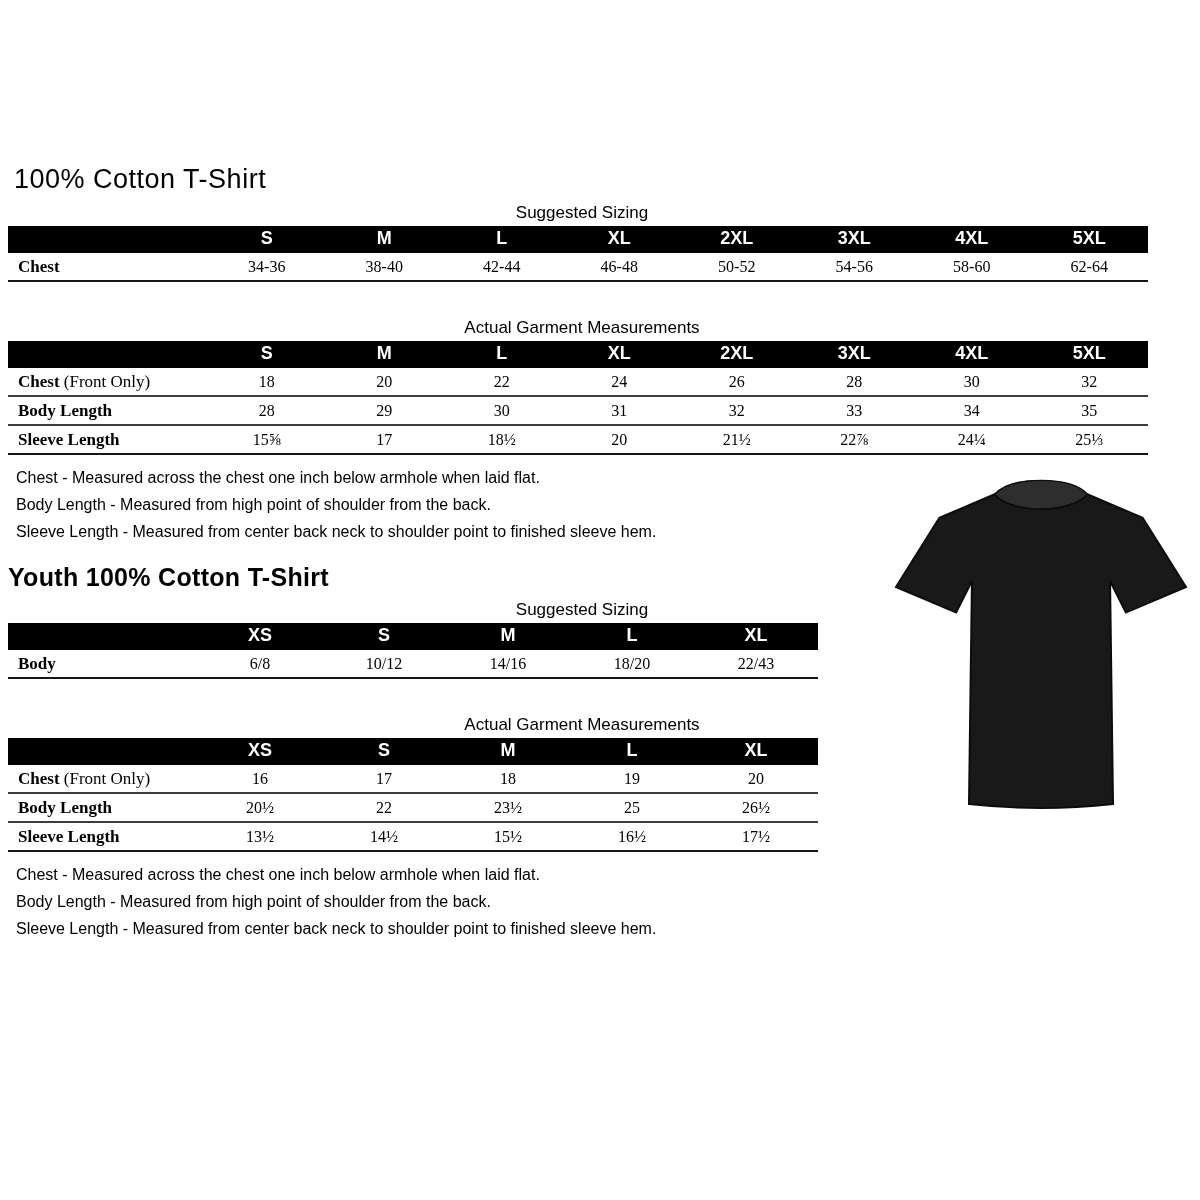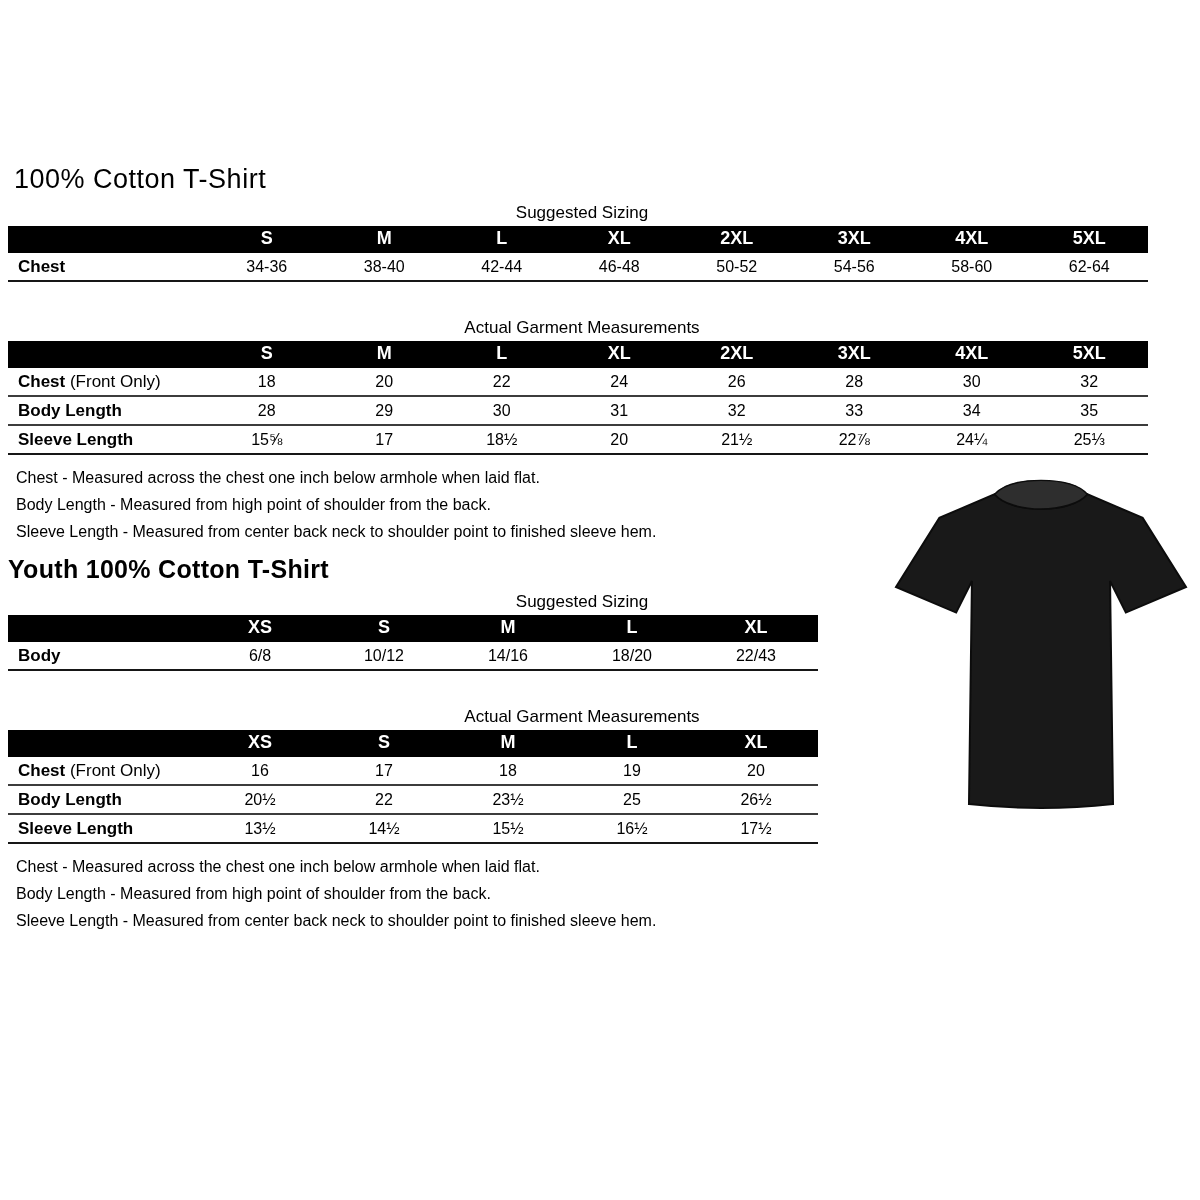--- a/index.html
+++ b/index.html
@@ -31,27 +31,27 @@
   .youth-table col.labelw { width:190px; }
 
   th {
     background:#000; color:#fff; font-weight:700; font-size:18px;
     text-align:center; padding:2px 0 4px;
   }
   td { font-size:16px; text-align:center; padding:4px 0 3px; }
   th.labelcol, td.labelcol { text-align:left; padding-left:10px; }
   td.labelcol { font-weight:700; font-size:17px; }
   td.labelcol .suffix { font-weight:400; }
-  tbody tr { border-bottom:2px solid #3c3c3c; }
+  tbody tr { border-bottom:2px solid #3c3c3c;font-family:Liberation Serif, serif; }
   tbody tr:last-child { border-bottom:2px solid #161616; }
 
   .notes { margin:14px 0 4px 0; }
   .note { font-size:16px; margin:9px 0 9px 10px; }
 
-  .youth-title { font-size:25px; font-weight:700; margin:14px 0 8px 2px; letter-spacing:.3px; }
+  .youth-title { font-size:25px; font-weight:700; margin:22px 0 8px 2px; letter-spacing:.3px; }
 
   .tshirt { position:absolute; left:893px; top:478px; width:296px; height:356px; }
   .tshirt svg { width:100%; height:100%; display:block; }
 </style>
 </head>
 <body>
 
 <div class="page">
   <div class="content">
 

